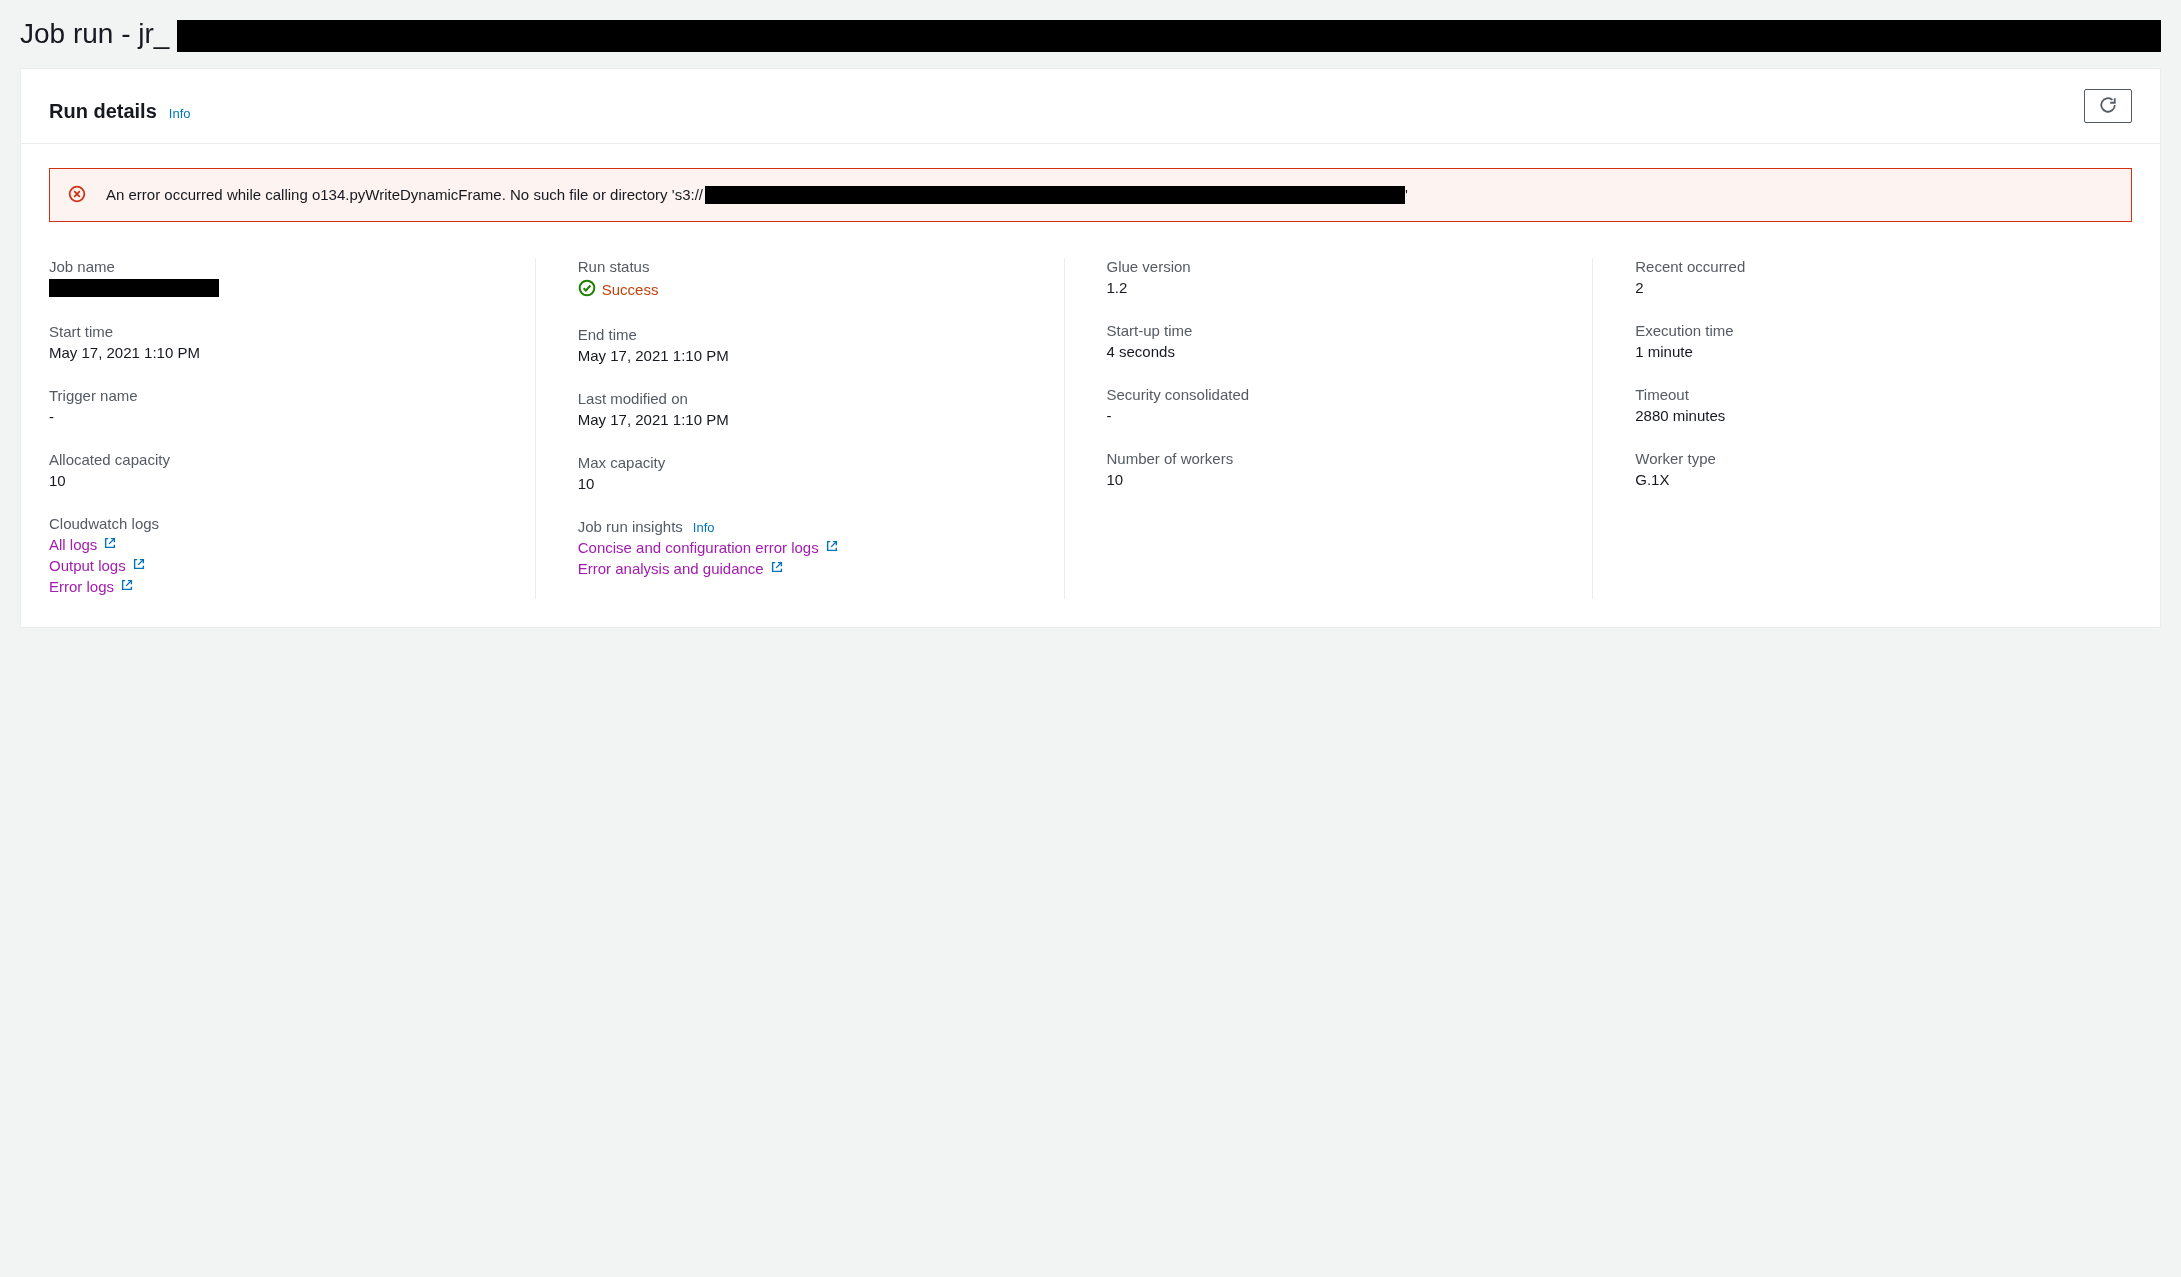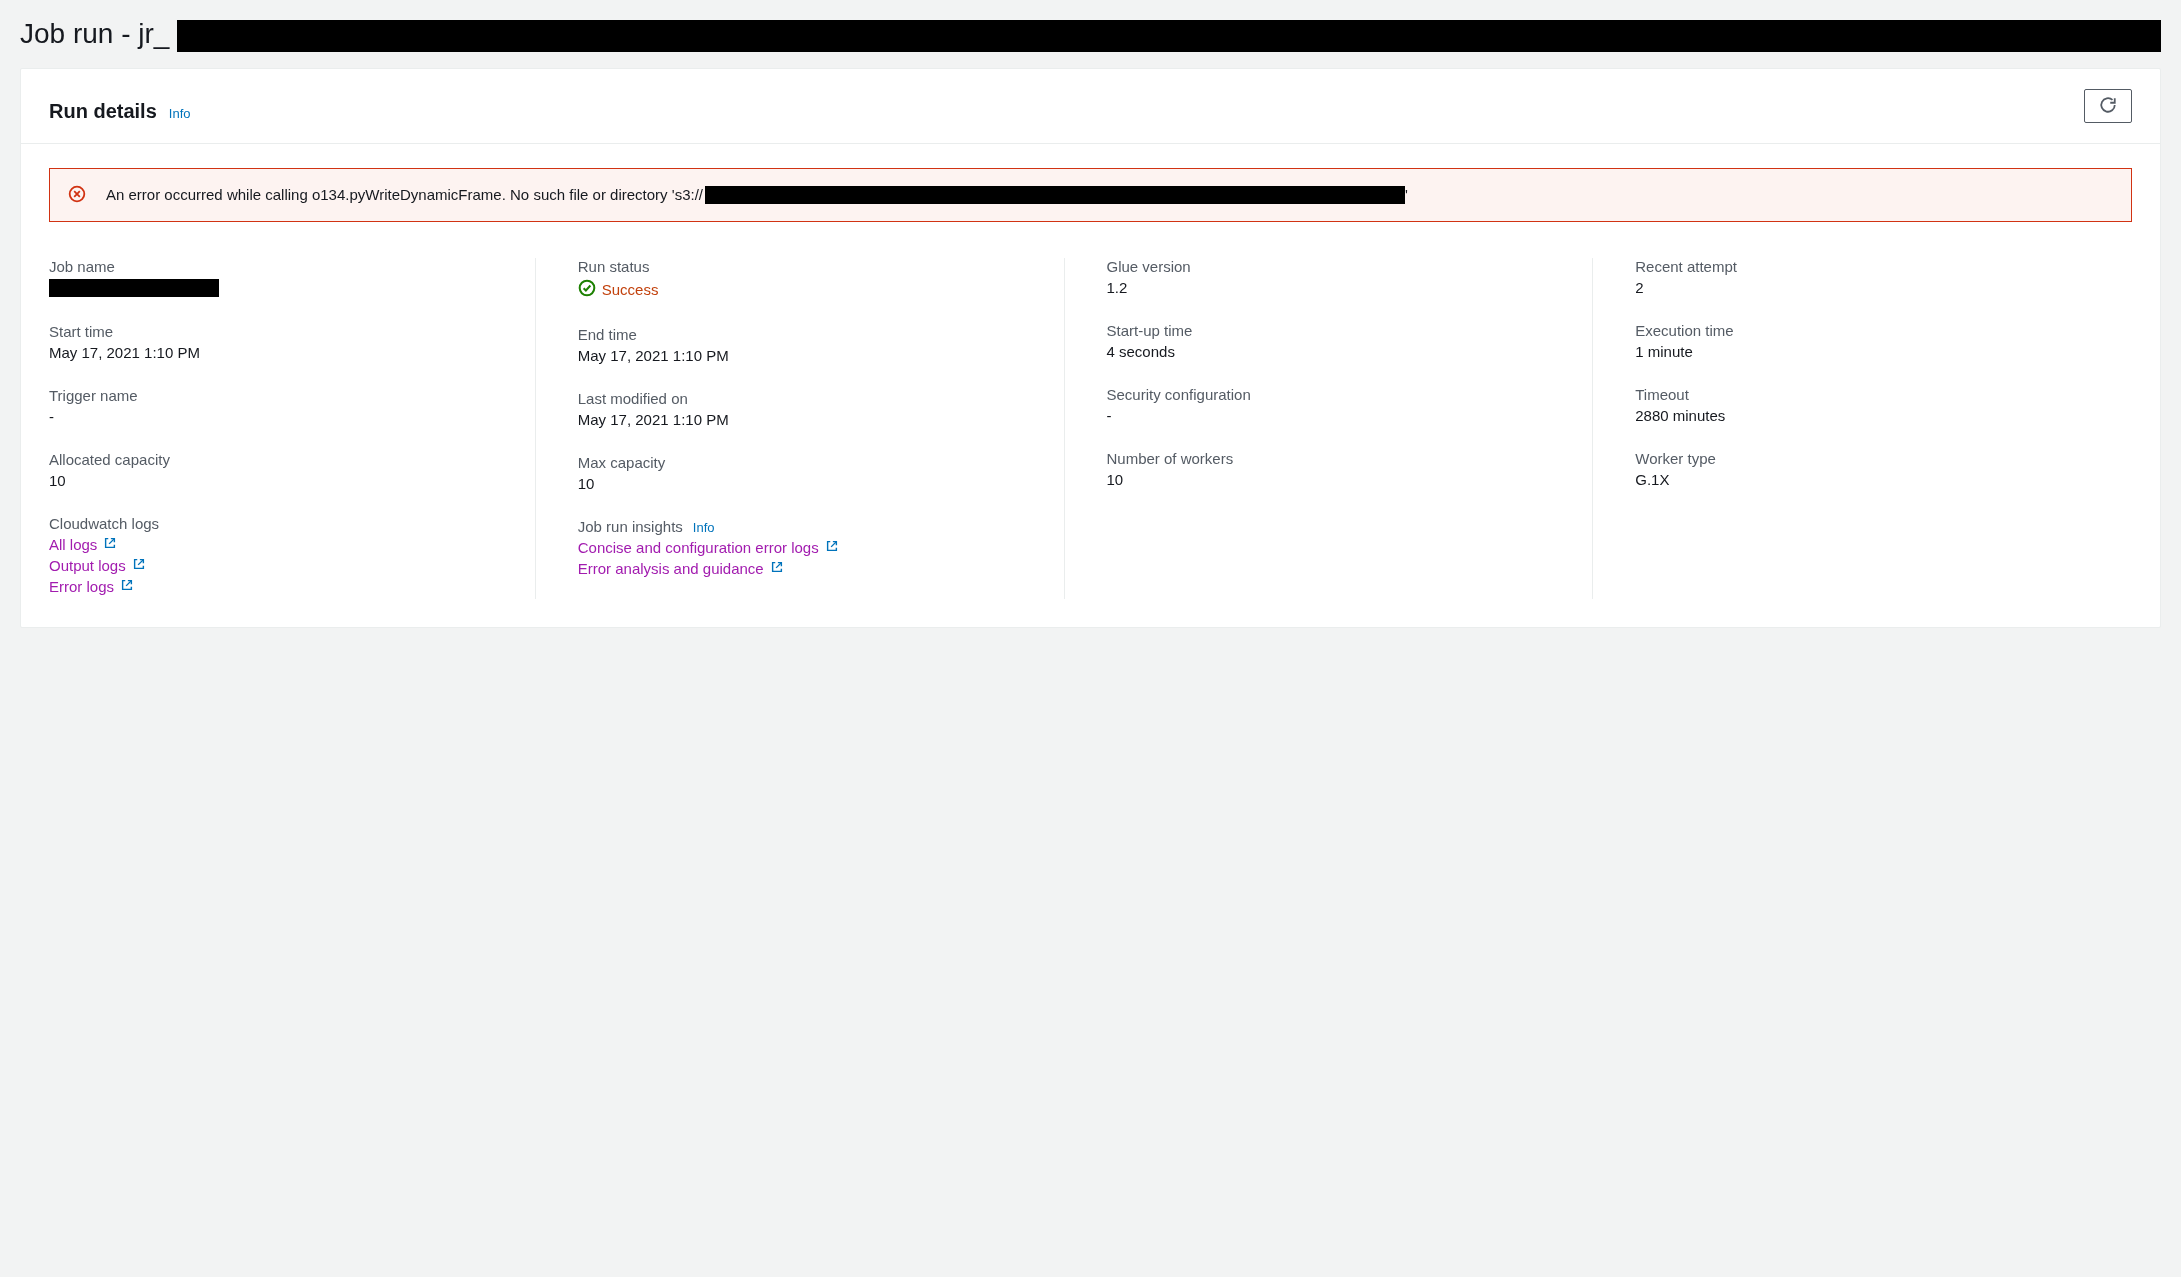--- a/index.html
+++ b/index.html
@@ -308,32 +308,32 @@
         <div class="col divider">
           <div class="field">
             <div class="field-label">Glue version</div>
             <div class="field-value">1.2</div>
           </div>
           <div class="field">
             <div class="field-label">Start-up time</div>
             <div class="field-value">4 seconds</div>
           </div>
           <div class="field">
-            <div class="field-label">Security configuration</div>
+            <div class="field-label">Security consolidated</div>
             <div class="field-value">-</div>
           </div>
           <div class="field">
             <div class="field-label">Number of workers</div>
             <div class="field-value">10</div>
           </div>
         </div>
 
         <div class="col">
           <div class="field">
-            <div class="field-label">Recent attempt</div>
+            <div class="field-label">Recent occurred</div>
             <div class="field-value">2</div>
           </div>
           <div class="field">
             <div class="field-label">Execution time</div>
             <div class="field-value">1 minute</div>
           </div>
           <div class="field">
             <div class="field-label">Timeout</div>
             <div class="field-value">2880 minutes</div>
           </div>

